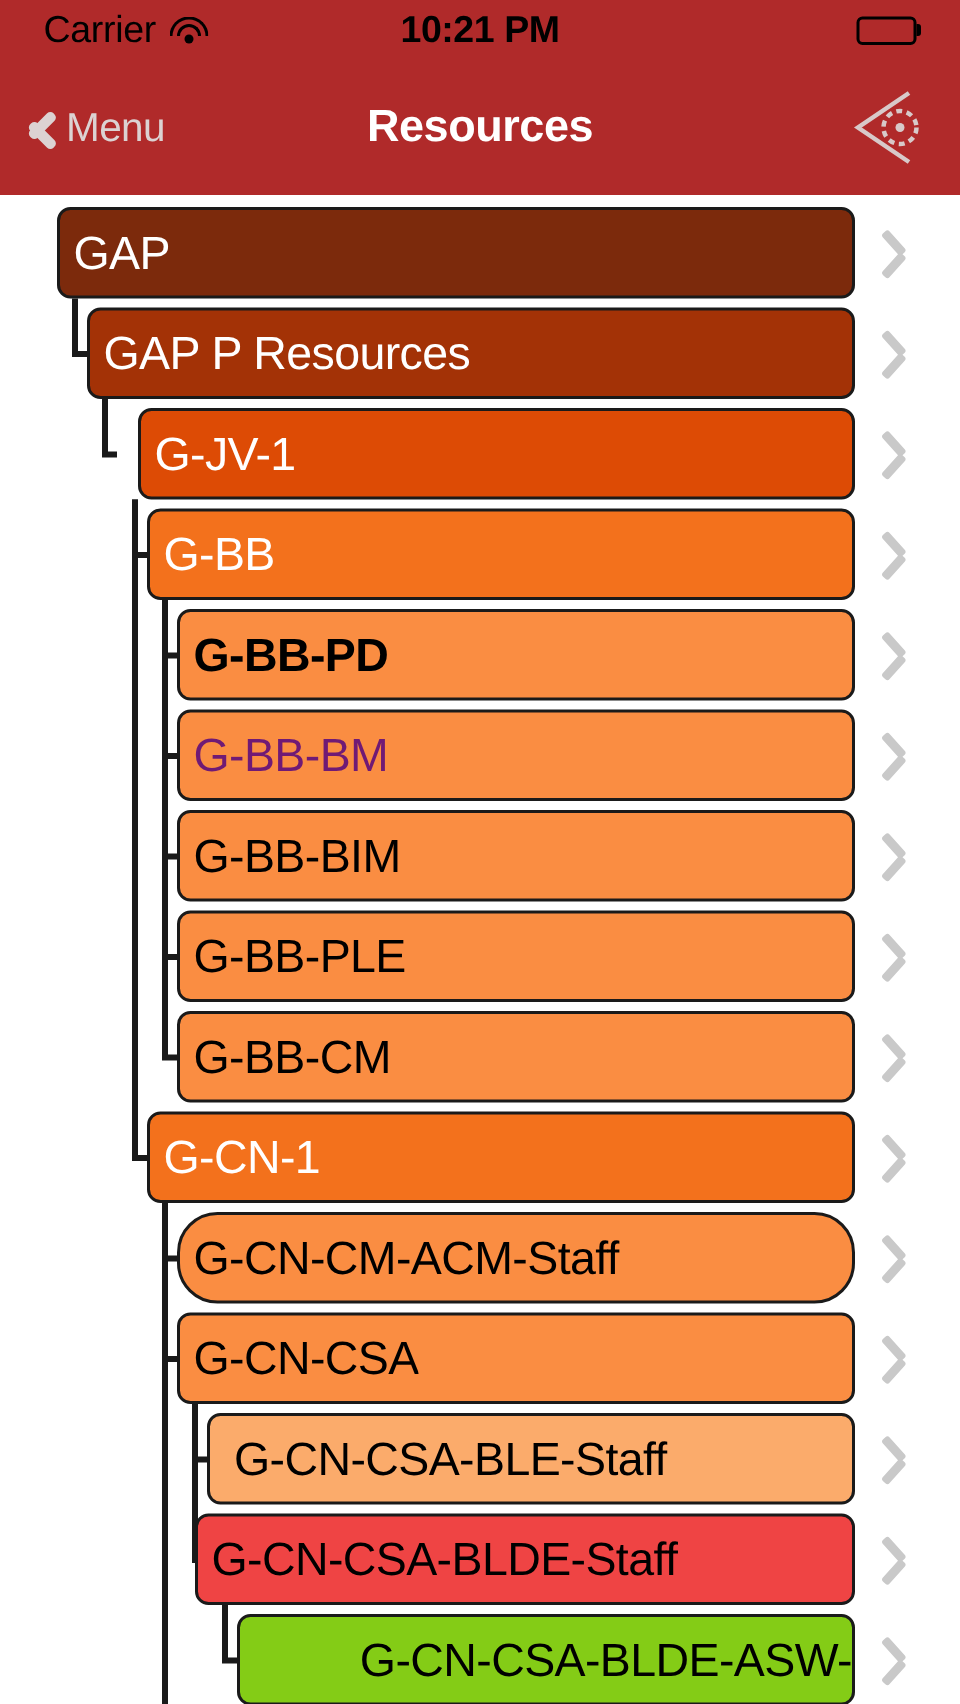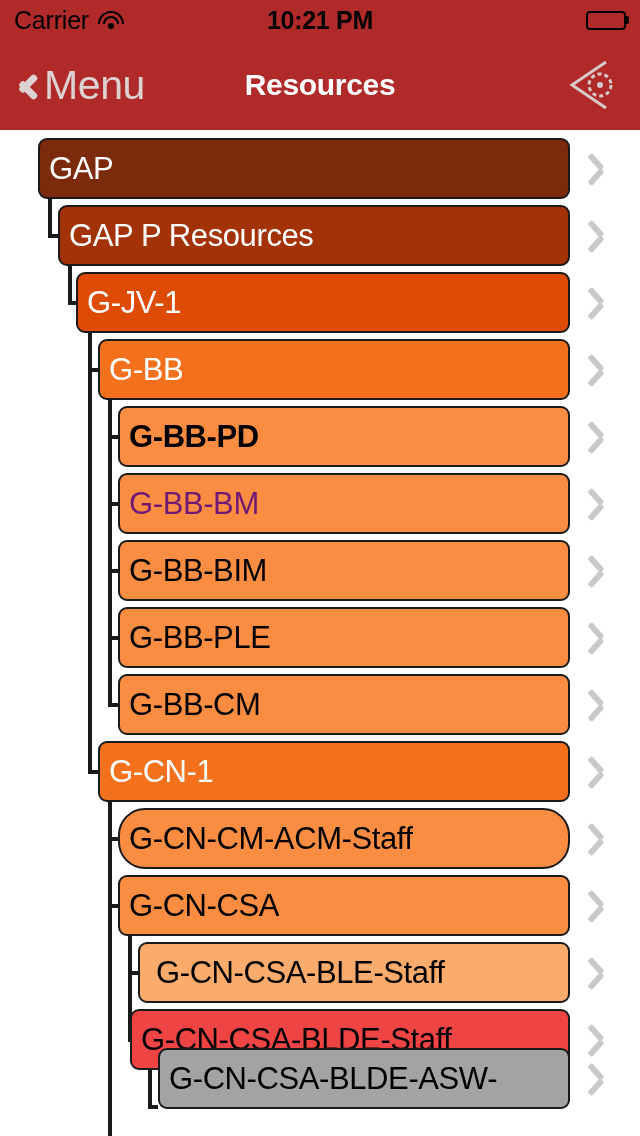--- a/index.html
+++ b/index.html
@@ -8,21 +8,21 @@
     background:#ffffff;
     font-family:"Liberation Sans", sans-serif;
     overflow:hidden;
   }
   #app { position:relative; width:640px; height:1136px; overflow:hidden; }
 
   
   .statusbar{
     position:absolute; top:0; left:0; width:640px; height:40px;
     background:var(--nav); display:flex; align-items:center;
-    padding:0 14px;
+    padding:0 29px;
   }
   .sb-left{ display:flex; align-items:center; gap:9px; }
   .sb-carrier{ font-size:25px; color:#000; letter-spacing:-0.2px; }
   .wifi{ width:26px; height:19px; position:relative; }
   .wifi i{
     position:absolute; left:50%; border:2.8px solid #000; border-bottom:none;
     border-radius:50% 50% 0 0 / 100% 100% 0 0; transform:translateX(-50%);
     background:transparent;
   }
   .wifi i:nth-child(1){ width:26px; height:13px; top:0px; }
@@ -53,21 +53,21 @@
   }
   .chev-back{
     width:22px; height:38px; position:relative; flex:none;
   }
   .chev-back::before, .chev-back::after{
     content:""; position:absolute; left:4px; width:7px; border-radius:3px;
     background:#dcd2d2;
   }
   .chev-back::before{ height:22px; top:1px;  transform:rotate(45deg); transform-origin:bottom left;}
   .chev-back::after { height:22px; top:19px; transform:rotate(-45deg); transform-origin:top left;}
-  .nav-back-label{ font-size:41px; color:#dcd2d2; letter-spacing:-0.4px; }
+  .nav-back-label{ font-size:27px; color:#dcd2d2; letter-spacing:-0.4px; }
   .nav-title{
     position:absolute; left:0; right:0; text-align:center;
     font-size:30px; font-weight:bold; color:#fff; letter-spacing:-0.3px;
     pointer-events:none;
   }
   .nav-right{
     margin-left:auto; padding-right:18px; display:flex; align-items:center; cursor:pointer;
   }
 
   
@@ -167,21 +167,21 @@
       <div class="hline" style="left: 148px; top: 974.5px; width: 10px;"></div>
       <div class="vline" style="left: 108px; top: 672px; height: 371.5px;"></div>
       <div class="row" style="left: 38px; top: 8px; background-color: rgb(124, 42, 12);">
         <span class="row-label" style="color: rgb(255, 255, 255);">GAP</span>
         <span class="row-chevron"></span>
       </div>
       <div class="row" style="left: 58px; top: 75px; background-color: rgb(163, 50, 6);">
         <span class="row-label" style="color: rgb(255, 255, 255);">GAP P Resources</span>
         <span class="row-chevron"></span>
       </div>
-      <div class="row" style="left: 76px; top: 142px; background-color: rgb(221, 75, 5);">
+      <div class="row" style="left: 92px; top: 142px; background-color: rgb(221, 75, 5);">
         <span class="row-label" style="color: rgb(255, 255, 255);">G-JV-1</span>
         <span class="row-chevron"></span>
       </div>
       <div class="row" style="left: 98px; top: 209px; background-color: rgb(243, 113, 28);">
         <span class="row-label" style="color: rgb(255, 255, 255);">G-BB</span>
         <span class="row-chevron"></span>
       </div>
       <div class="row" style="left: 118px; top: 276px; background-color: rgb(250, 141, 66);">
         <span class="row-label" style="color: rgb(0, 0, 0); font-weight: bold;">G-BB-PD</span>
         <span class="row-chevron"></span>
@@ -215,19 +215,19 @@
         <span class="row-chevron"></span>
       </div>
       <div class="row" style="left: 138px; top: 812px; background-color: rgb(251, 171, 107);">
         <span class="row-label" style="color: rgb(0, 0, 0); padding-left: 16px;">G-CN-CSA-BLE-Staff</span>
         <span class="row-chevron"></span>
       </div>
       <div class="row" style="left: 130px; top: 879px; background-color: #ef4444;">
         <span class="row-label" style="color: rgb(0, 0, 0);">G-CN-CSA-BLDE-Staff</span>
         <span class="row-chevron"></span>
       </div>
-      <div class="row" style="left: 158px; top: 918px; background-color: #a3a3a3;">
+      <div class="row" style="left: 158px; top: 946px; background-color: #84cc16; justify-content: flex-end;">
         <span class="row-label" style="color: rgb(0, 0, 0);">G-CN-CSA-BLDE-ASW-</span>
         <span class="row-chevron"></span>
       </div>
     </div>
 
 </div>
 
 </body></html>

